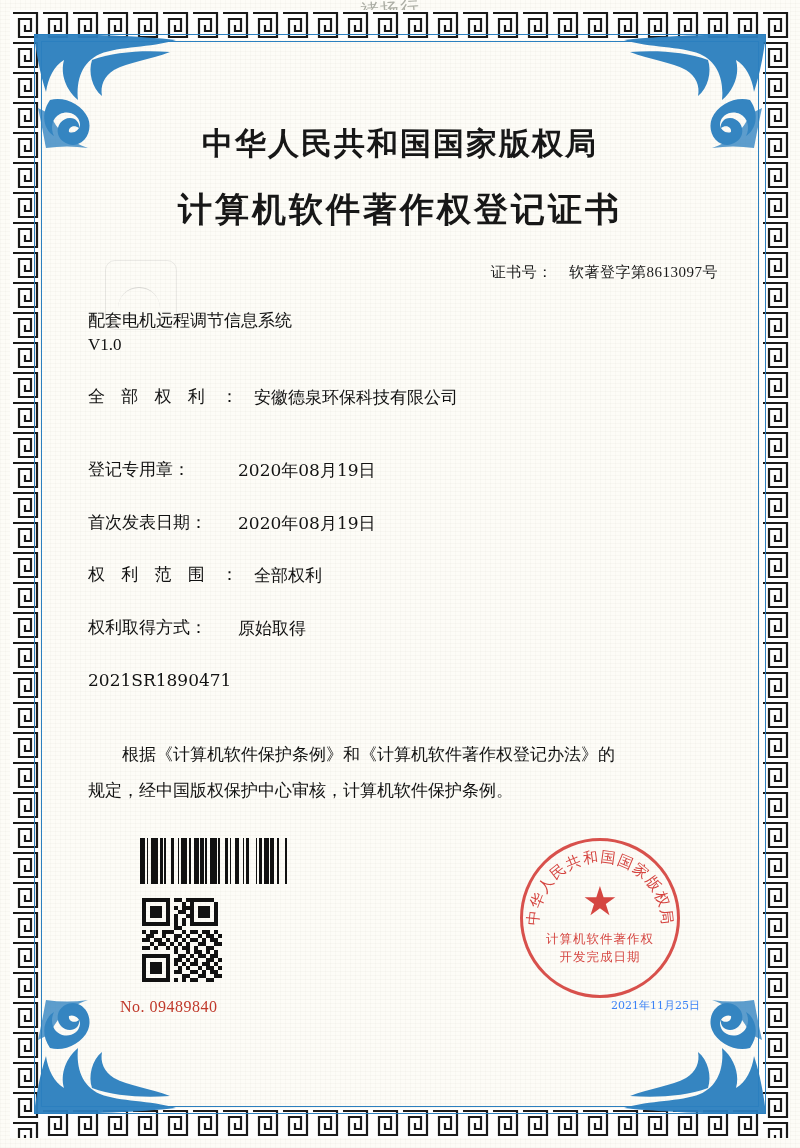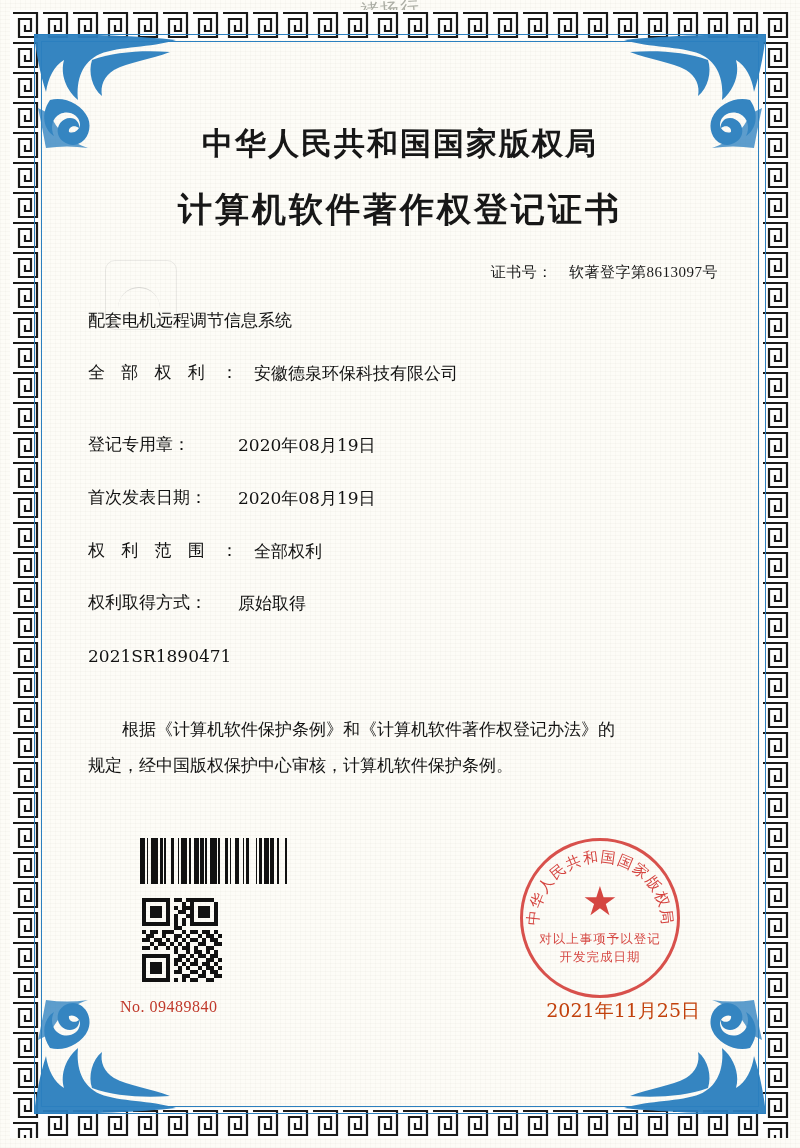--- a/index.html
+++ b/index.html
@@ -229,22 +229,22 @@
     top: 998px;
     font-size: 16px;
     color: #c0392b;
     letter-spacing: 0.5px;
     font-family: "Liberation Serif", serif;
   }
   .issue-date {
     position: absolute;
     right: 100px;
     top: 998px;
-    font-size: 19px;
-    color: #c2410c;
+    font-size: 11px;
+    color: #3b82f6;
     font-family: "DejaVu Serif", serif;
   }
 
   
   .seal {
     position: absolute;
     right: 120px;
     top: 838px;
     width: 160px;
     height: 160px;
@@ -364,20 +364,21 @@
       <span class="lbl">证书号：</span>
       <span>软著登字第8613097号</span>
     </div>
 
     <div class="watermark-logo"></div>
 
     <div class="fields">
       <div class="field-row">
         <span class="field-value">
           <span>配套电机远程调节信息系统</span>
+          <span class="v2">V1.0</span>
         </span>
       </div>
 
       <div class="field-row">
         <span class="field-label spaced">全部权利：</span>
         <span class="field-value">安徽德泉环保科技有限公司</span>
       </div>
 
       <div class="field-row gap-big">
         <span class="field-label">登记专用章：</span>
@@ -672,17 +673,17 @@
     <svg class="seal-arc" viewBox="0 0 160 160">
       <defs>
         <path id="arcpath" d="M 18 86 A 62 62 0 0 1 142 86" fill="none"></path>
       </defs>
       <text>
         <textPath href="#arcpath" startOffset="50%" text-anchor="middle">中华人民共和国国家版权局</textPath>
       </text>
     </svg>
     <div class="seal-star">★</div>
     <div class="seal-bottom-text">
-      <div>对以上事项予以登记</div>
+      <div>计算机软件著作权</div>
       <div>开发完成日期</div>
     </div>
   </div>
 </div>
 
 </body></html>

